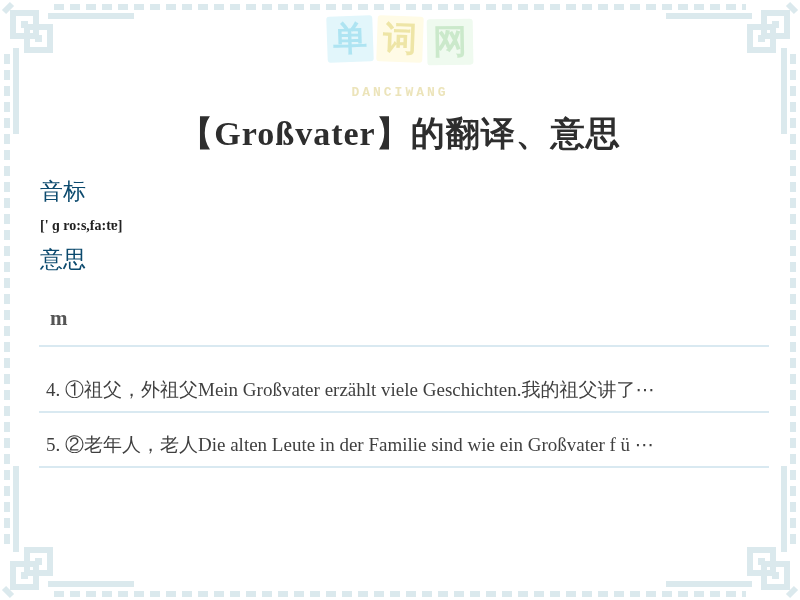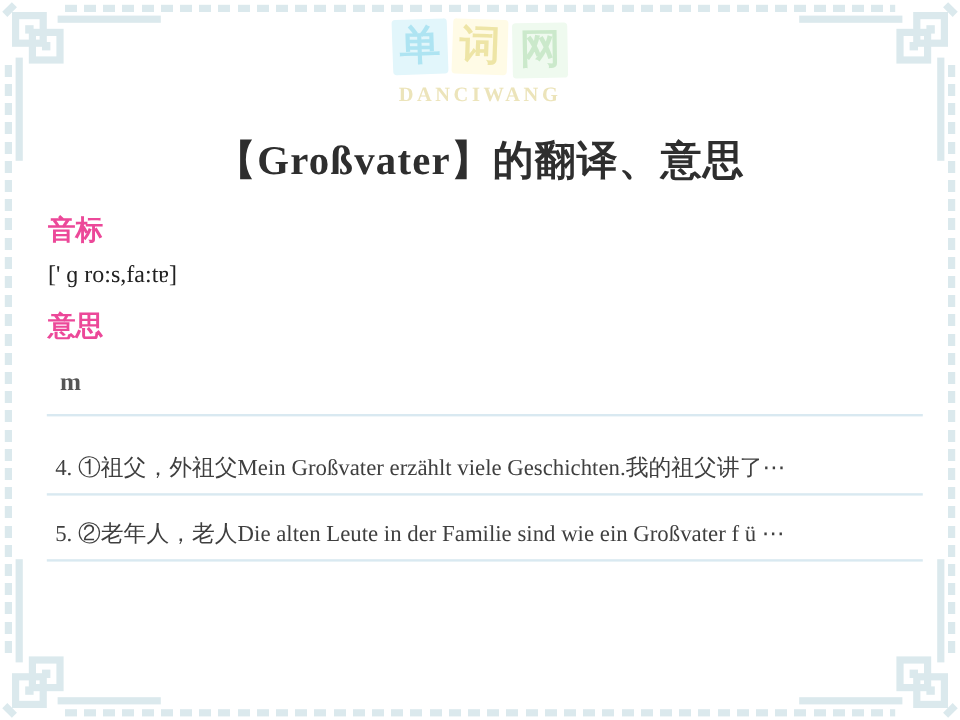--- a/index.html
+++ b/index.html
@@ -33,30 +33,30 @@
   
   .logo{position:absolute;top:16px;left:0;right:0;
         display:flex;flex-direction:column;align-items:center;z-index:1;}
   .logo-blocks{display:flex;gap:4px;}
   .logo-block{width:46px;height:46px;border-radius:3px;
         display:flex;align-items:center;justify-content:center;
         font-size:34px;font-weight:bold;line-height:1;}
   .logo-block.b1{background:#e2f6fb;color:#aee4f2;transform:rotate(-2deg);}
   .logo-block.b2{background:#fffbe6;color:#eee5a6;transform:rotate(2deg);}
   .logo-block.b3{background:#effaef;color:#cbe9cb;transform:rotate(-1deg) translateY(3px);}
-  .logo-sub{margin-top:7px;font-size:17px;font-weight:bold;letter-spacing:3px;
-        color:#ece4ba;font-family:Liberation Serif, serif;}
+  .logo-sub{margin-top:23px;font-size:13px;font-weight:bold;letter-spacing:3px;
+        color:#ece4ba;font-family:Liberation Mono, monospace;}
   
   .page-title{position:absolute;top:88px;left:0;width:100%;
         text-align:center;font-size:34px;font-weight:bold;color:var(--ink);
         letter-spacing:1px;}
-  .sec-heading{position:absolute;left:40px;font-size:23px;font-weight:bold;color:#ec4899;}
+  .sec-heading{position:absolute;left:40px;font-size:23px;font-weight:normal;color:#0c4a6e;}
   .h-phonetic{top:176px;}
-  .h-meaning{top:256px;}
-  .phonetic-value{position:absolute;left:40px;top:218px;font-size:20px;color:#222;}
+  .h-meaning{top:244px;}
+  .phonetic-value{position:absolute;left:40px;top:218px;font-size:14px;color:#222;font-weight:bold;}
   .pos-label{position:absolute;left:50px;top:306px;font-size:21px;font-weight:bold;color:#555;}
   .divider{position:absolute;left:39px;right:31px;height:2px;background:var(--divider);}
   .d1{top:345px;} .d2{top:411px;} .d3{top:466px;}
   .entry{position:absolute;left:46px;right:31px;font-size:19px;color:var(--entry-ink);
         white-space:nowrap;overflow:hidden;cursor:pointer;}
   .e1{top:377px;} .e2{top:432px;}
 </style>
 </head>
 <body>
 

